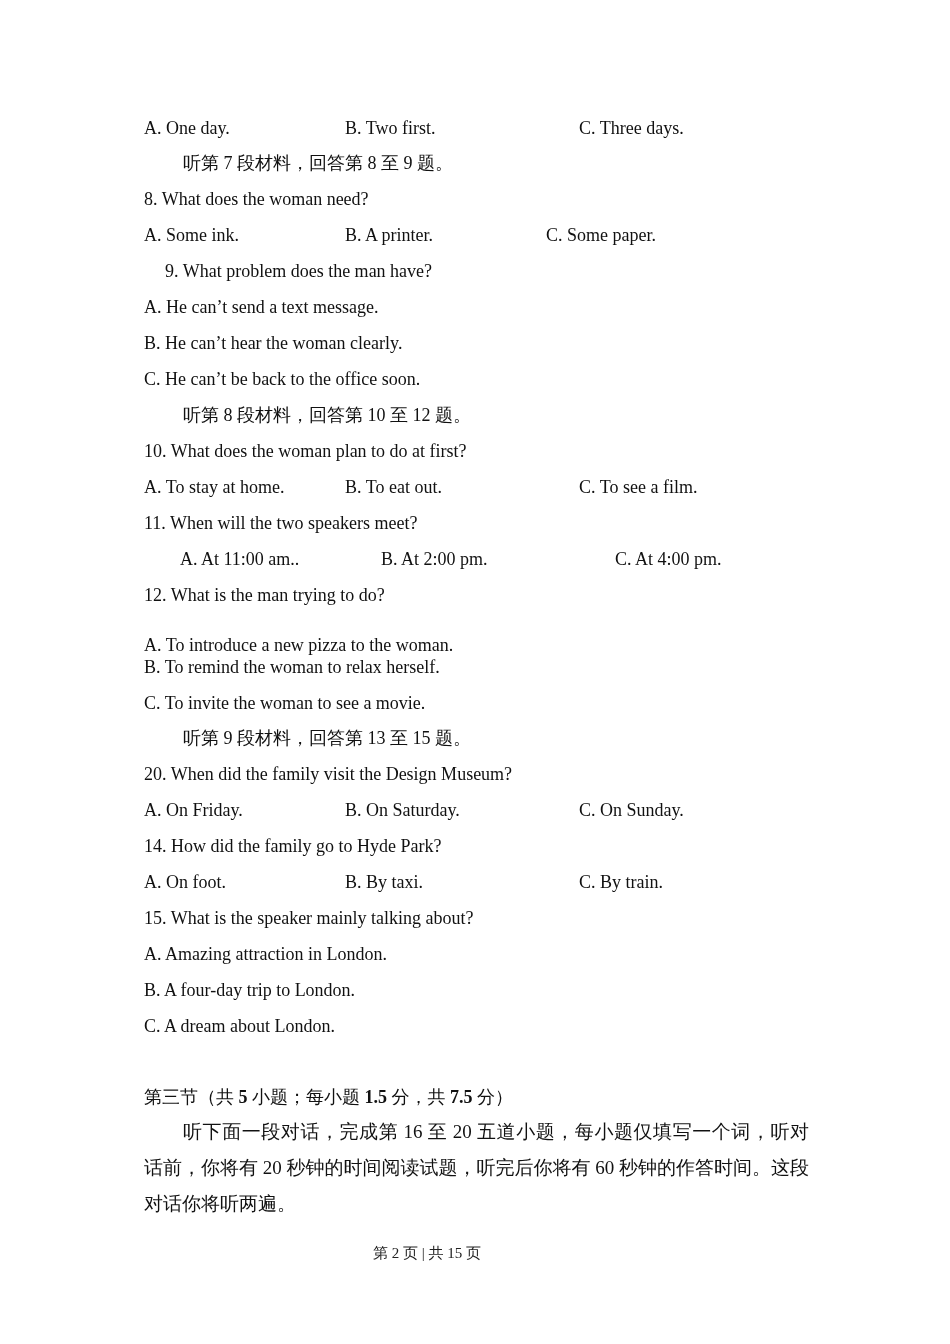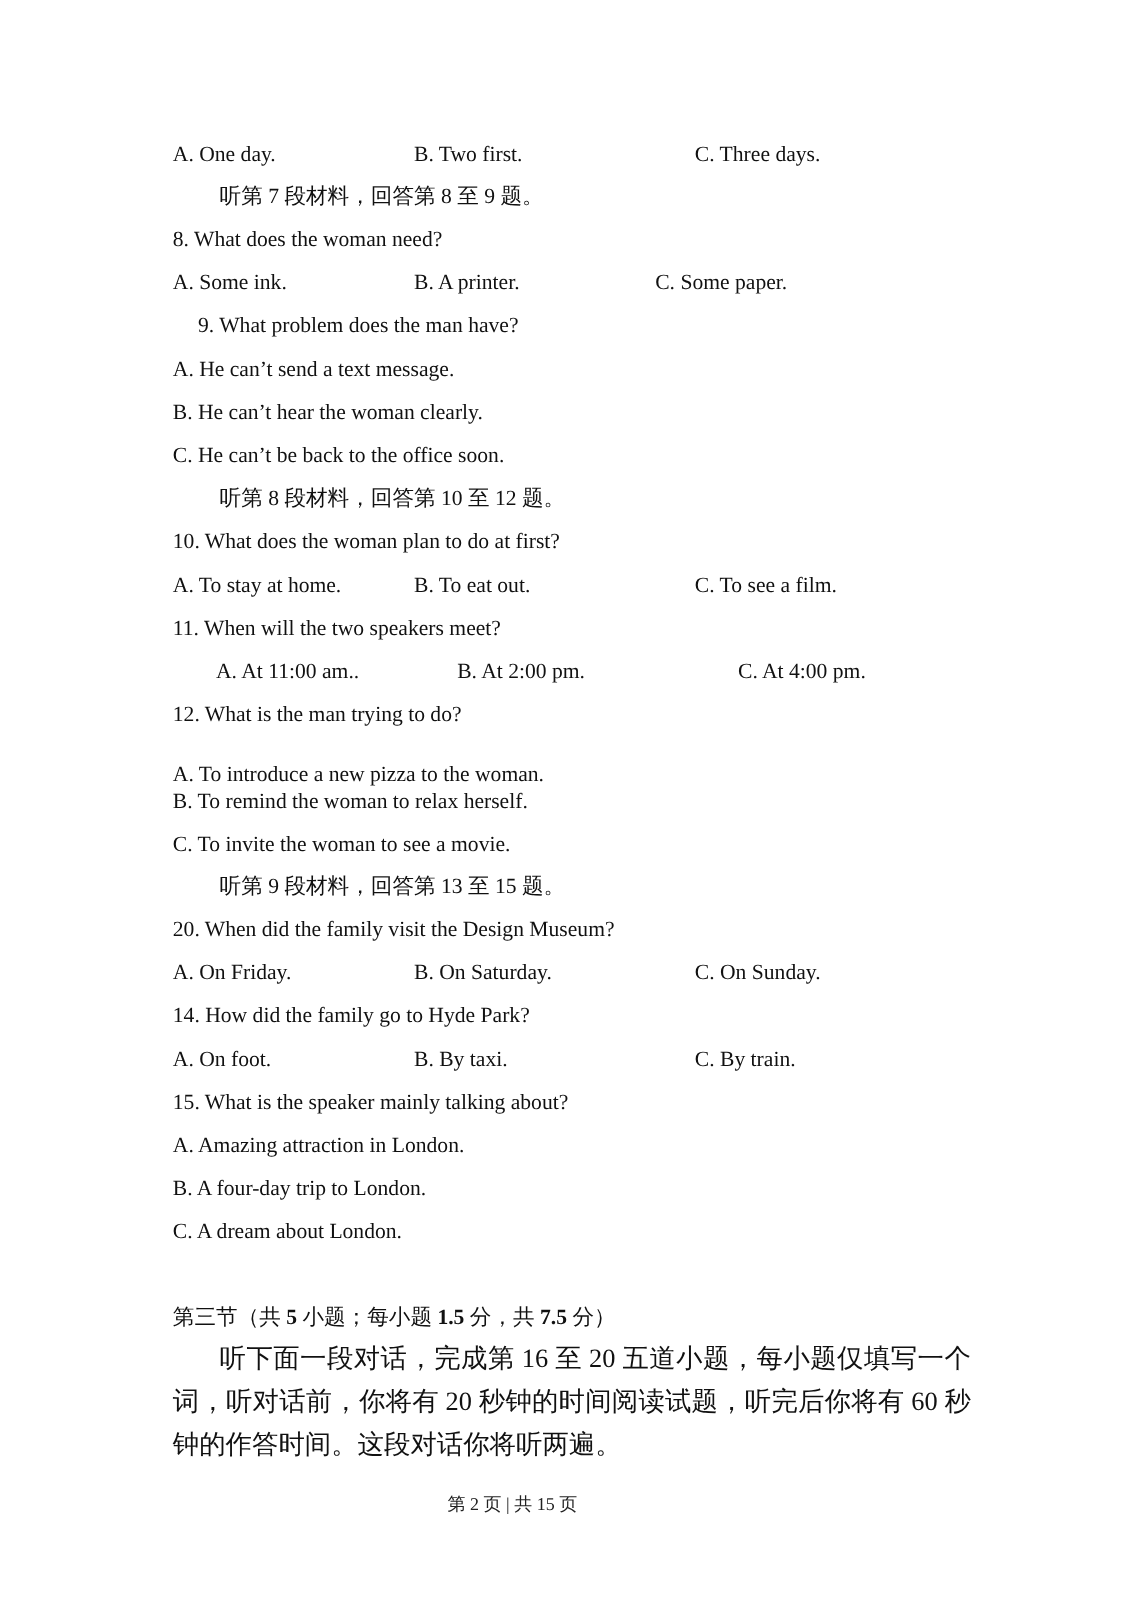--- a/index.html
+++ b/index.html
@@ -4,21 +4,21 @@
 <style>
   html, body { margin: 0; padding: 0; background: #ffffff; }
   body { width: 950px; height: 1344px; position: relative; overflow: hidden;
          font-family: "Liberation Serif", "DejaVu Serif", serif; color: #111; }
   .line { position: absolute; left: 144px; font-size: 18px; line-height: 22px; white-space: nowrap; }
   .indent { left: 183px; }
   .opt { position: absolute; white-space: nowrap; }
   .colB { left: 201px; }
   .colC { left: 435px; }
   .colC2 { left: 402px; }
-  .para { position: absolute; left: 144px; width: 665px; font-size: 22px; line-height: 36px; text-indent: 39px; text-align: justify; }
+  .para { position: absolute; left: 144px; width: 665px; font-size: 19px; line-height: 36px; text-indent: 39px; text-align: justify; }
   b { font-weight: bold; }
   .footer { position: absolute; top: 1244px; left: 0; width: 854px; text-align: center; font-size: 15px; color: #222; }
 </style>
 </head>
 <body>
 
 <div class="line" style="top:117px;">
   <span>A. One day.</span>
   <span class="opt colB">B. Two first.</span>
   <span class="opt colC">C. Three days.</span>

